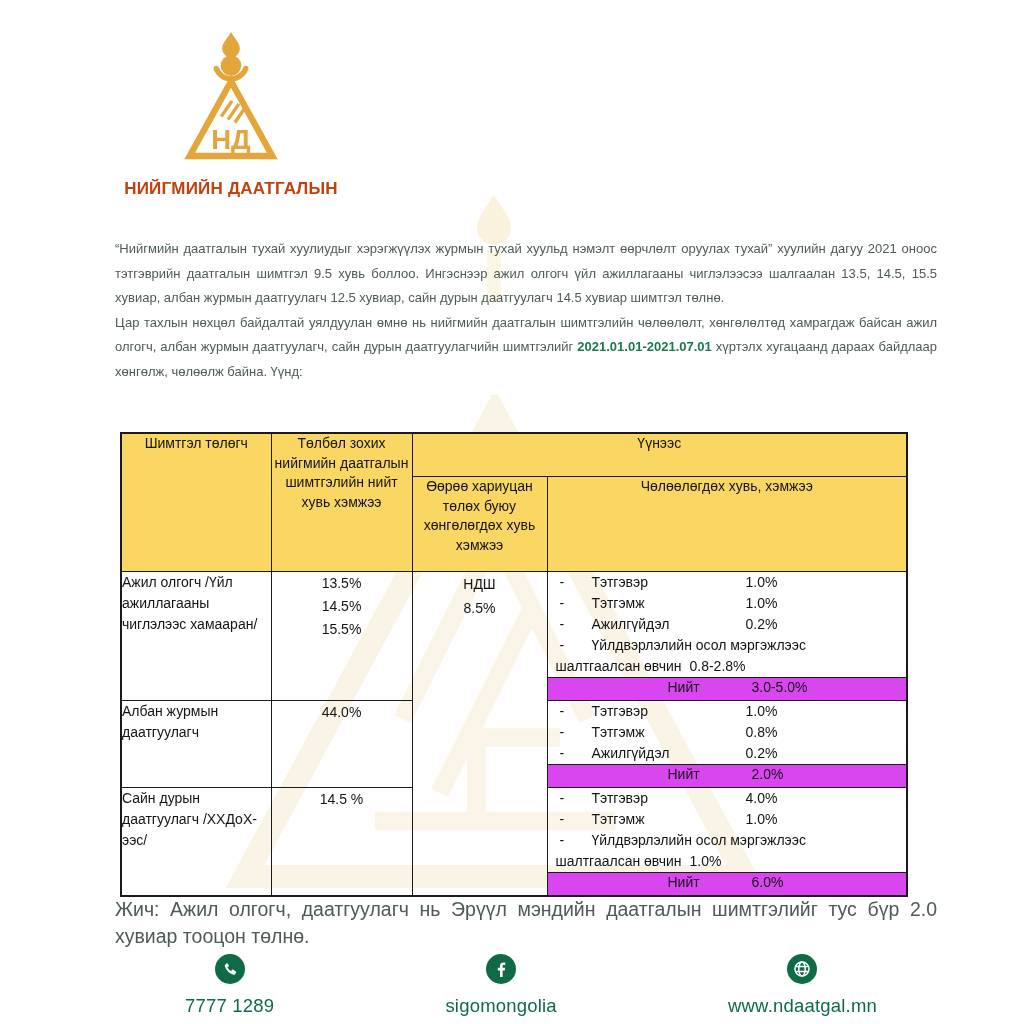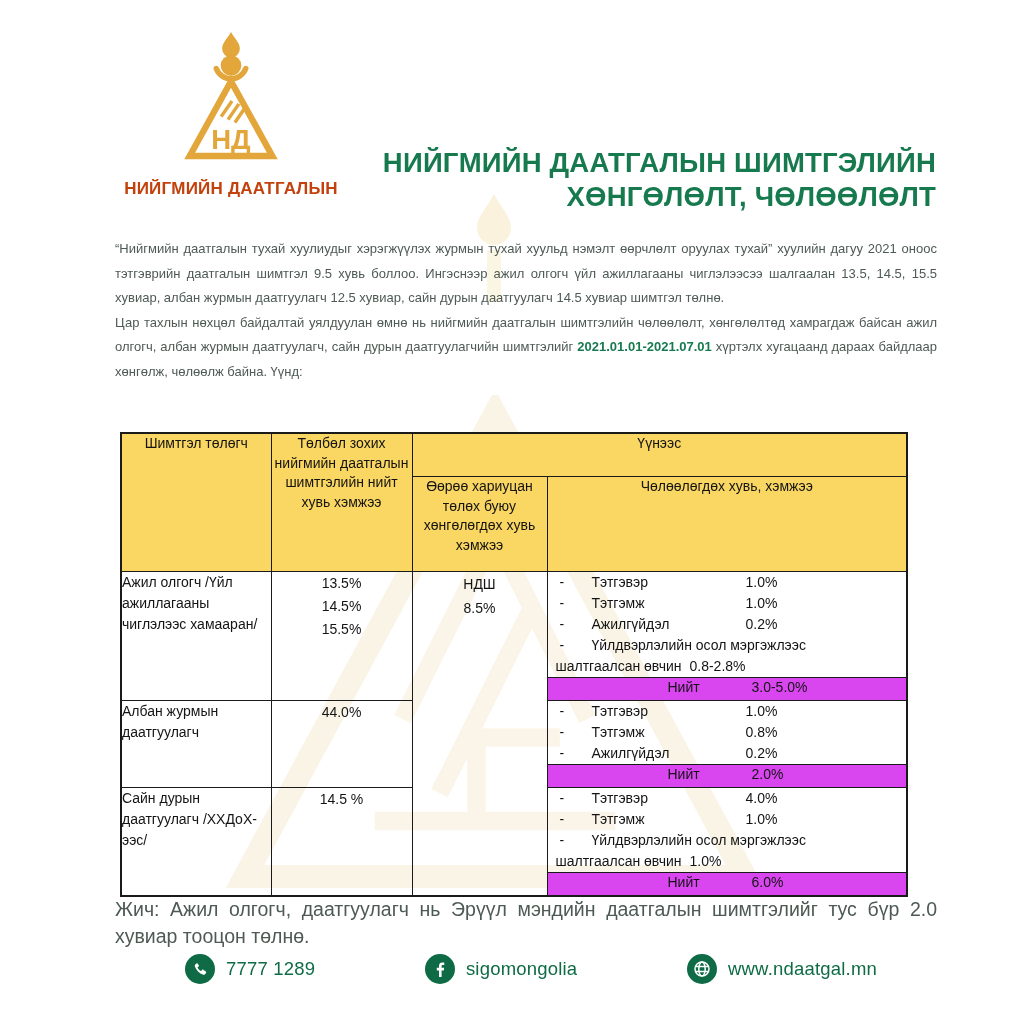--- a/index.html
+++ b/index.html
@@ -47,21 +47,21 @@
   td.total{position:relative;background:#d946ef;height:22px;vertical-align:middle;}
   td.total .t-label{position:absolute;left:120px;top:1px;}
   td.total .t-val{position:absolute;left:204px;top:1px;}
   .rh-g1{height:104px;} .rh-g2{height:62px;} .rh-g3{height:76px;padding-left:18px;}
   
   .footnote{position:absolute;left:115px;top:896px;width:822px;z-index:1;
     font-size:19.5px;line-height:27px;color:#4E5A54;text-align:justify;}
   
   .footer{position:absolute;left:185px;top:954px;width:692px;z-index:1;
     display:flex;justify-content:space-between;align-items:center;}
-  .contact{display:flex;align-items:center;gap:11px;}
+  .contact{display:flex;align-items:center;gap:11px;flex-direction:column;}
   .contact .txt{font-size:18.5px;font-weight:500;color:#0E6B45;letter-spacing:.2px;}
 </style>
 </head>
 <body>
 
 <div class="page">
 
   <svg class="wm" style="left:463px;top:192px;" width="62" height="110" viewBox="0 0 62 110">
     <path d="M31 2 C24 16 14 24 14 36 A17 17 0 0 0 48 36 C48 24 38 16 31 2 Z" fill="#FAF2DC"></path>
     <rect x="24" y="58" width="14" height="52" fill="#FBF5E3"></rect>
@@ -78,21 +78,20 @@
       <path d="M45 39 A16 16 0 0 0 75 39" stroke="#E2A63B" stroke-width="5.5" fill="none" stroke-linecap="round"></path>
       <path d="M60 52 L102 128 L18 128 Z" fill="none" stroke="#E2A63B" stroke-width="6.5"></path>
       <path d="M50 88 L61 72 M57 91 L68 75 M64 94 L75 78" stroke="#E2A63B" stroke-width="3.5"></path>
       <text x="60" y="121" text-anchor="middle" font-size="28" font-weight="bold" fill="#E2A63B" font-family="Liberation Sans, DejaVu Sans, sans-serif">НД</text>
     </svg>
     <div class="logo-text">
       <div>НИЙГМИЙН ДААТГАЛЫН</div>
     </div>
   </div>
 
-  <div class="doc-title">НИЙГМИЙН ДААТГАЛЫН ШИМТГЭЛИЙН ХӨНГӨЛӨЛТ, ЧӨЛӨӨЛӨЛТ</div>
 
   <div class="intro">
     <p>“Нийгмийн даатгалын тухай хуулиудыг хэрэгжүүлэх журмын тухай хуульд нэмэлт өөрчлөлт оруулах тухай” хуулийн дагуу 2021 оноос тэтгэврийн даатгалын шимтгэл 9.5 хувь боллоо.  Ингэснээр ажил олгогч үйл ажиллагааны чиглэлээсээ шалгаалан 13.5, 14.5, 15.5 хувиар, албан журмын даатгуулагч 12.5 хувиар, сайн дурын даатгуулагч 14.5 хувиар шимтгэл төлнө.</p>
     <p><span>Цар тахлын нөхцөл байдалтай уялдуулан өмнө нь нийгмийн даатгалын шимтгэлийн чөлөөлөлт, хөнгөлөлтөд хамрагдаж байсан ажил олгогч, албан журмын даатгуулагч, сайн дурын даатгуулагчийн шимтгэлийг </span><span class="hl-date">2021.01.01-2021.07.01</span><span> хүртэлх хугацаанд дараах байдлаар хөнгөлж, чөлөөлж байна. Үүнд:</span></p>
   </div>
 
   <table class="ins">
     <colgroup>
         <col style="width:150px">
         <col style="width:141px">

